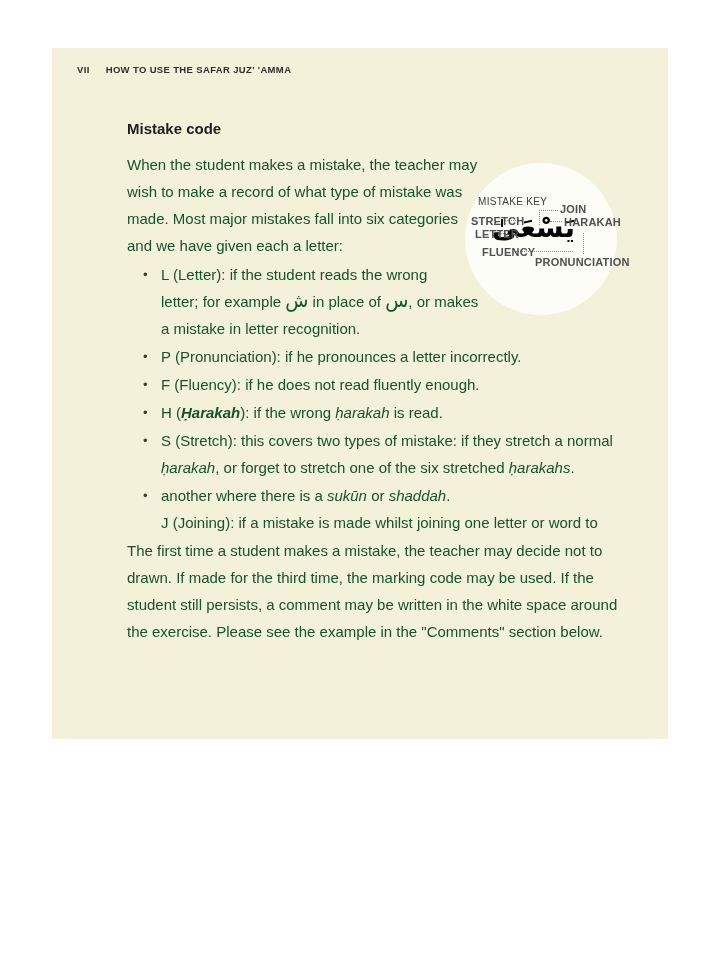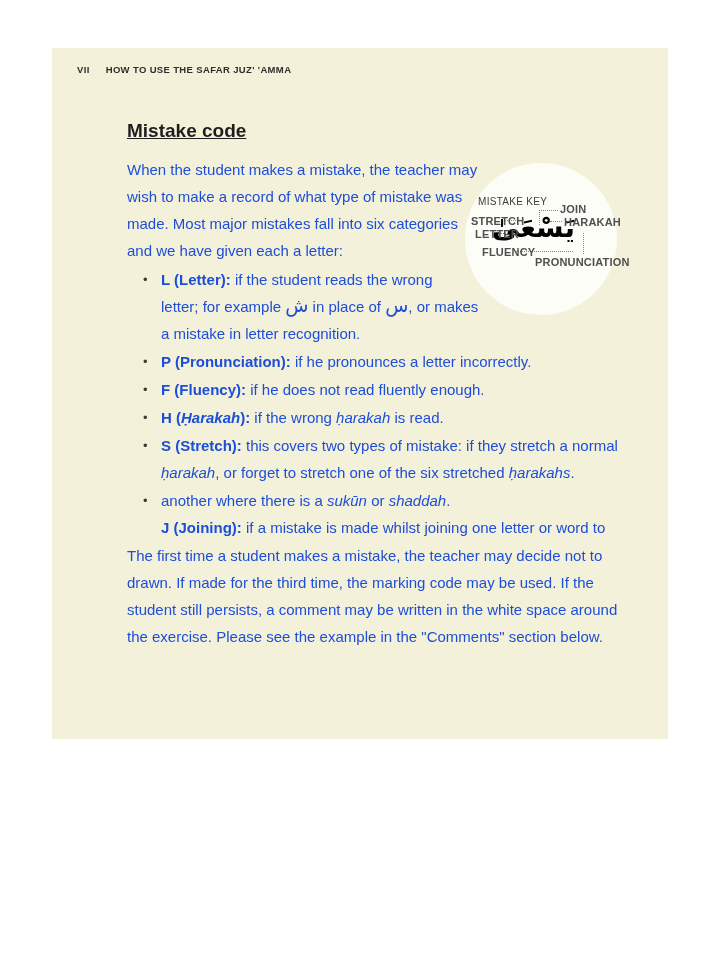--- a/index.html
+++ b/index.html
@@ -15,32 +15,32 @@
   .running-header{
     position:absolute;left:25px;top:16px;
     font-size:9.5px;font-weight:700;color:#2d2d2d;letter-spacing:0.35px;
     white-space:nowrap;
   }
   .running-header .pnum{margin-right:16px;}
   .content{
     position:absolute;left:75px;top:64px;width:500px;color:#3a3a3a;
   }
   h2.section-title{
-    margin:8px 0 14px 0;font-size:19px;font-weight:700;color:#1e1e1e;text-decoration:underline;
+    margin:8px 0 14px 0;font-size:15px;font-weight:700;color:#1e1e1e;
   }
   .tline{
-    height:27px;line-height:27px;font-size:15px;white-space:nowrap;color:#1d4ed8;
+    height:27px;line-height:27px;font-size:15px;white-space:nowrap;color:#14532d;
   }
   ul.mistake-list{list-style:none;margin:2px 0 0 0;padding:0;}
   ul.mistake-list li{position:relative;padding-left:34px;margin:0 0 1px 0;}
   ul.mistake-list .marker{
     position:absolute;left:16px;top:0;line-height:27px;font-size:13px;color:#3a3a3a;
   }
   .closing{margin-top:1px;}
-  .seg-b{font-weight:700;}
+  .seg-b{font-weight:400;}
   .seg-i{font-style:italic;}
   .seg-bi{font-weight:700;font-style:italic;}
   .seg-ar{font-family:"DejaVu Sans", sans-serif;font-size:19px;line-height:1;}
   
   .key-circle{
     position:absolute;left:413px;top:115px;width:152px;height:152px;
     border-radius:50%;background:#fdfdf8;
   }
   .klabel{
     position:absolute;font-size:11px;font-weight:700;color:#4f4f4f;

